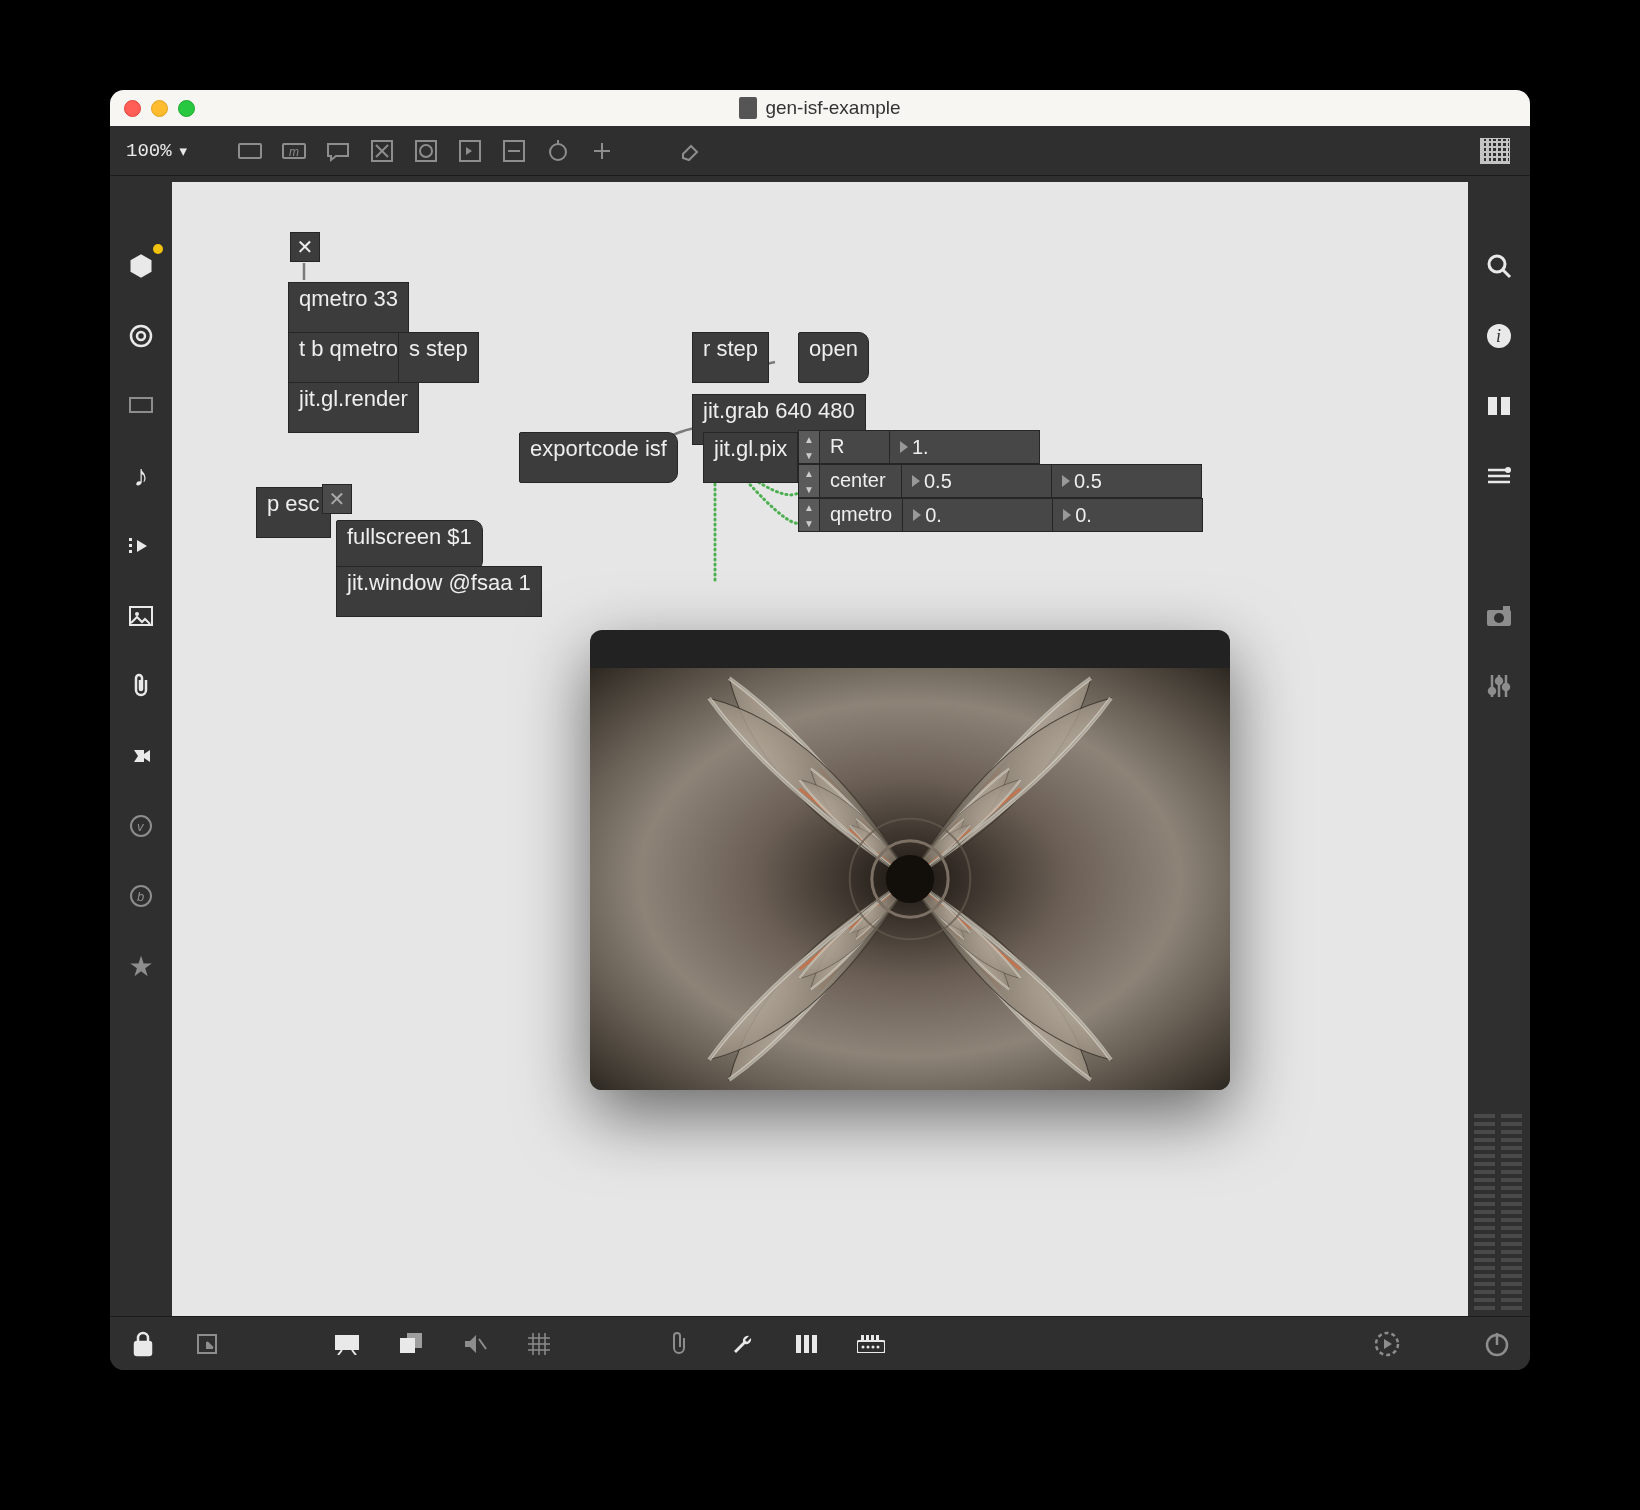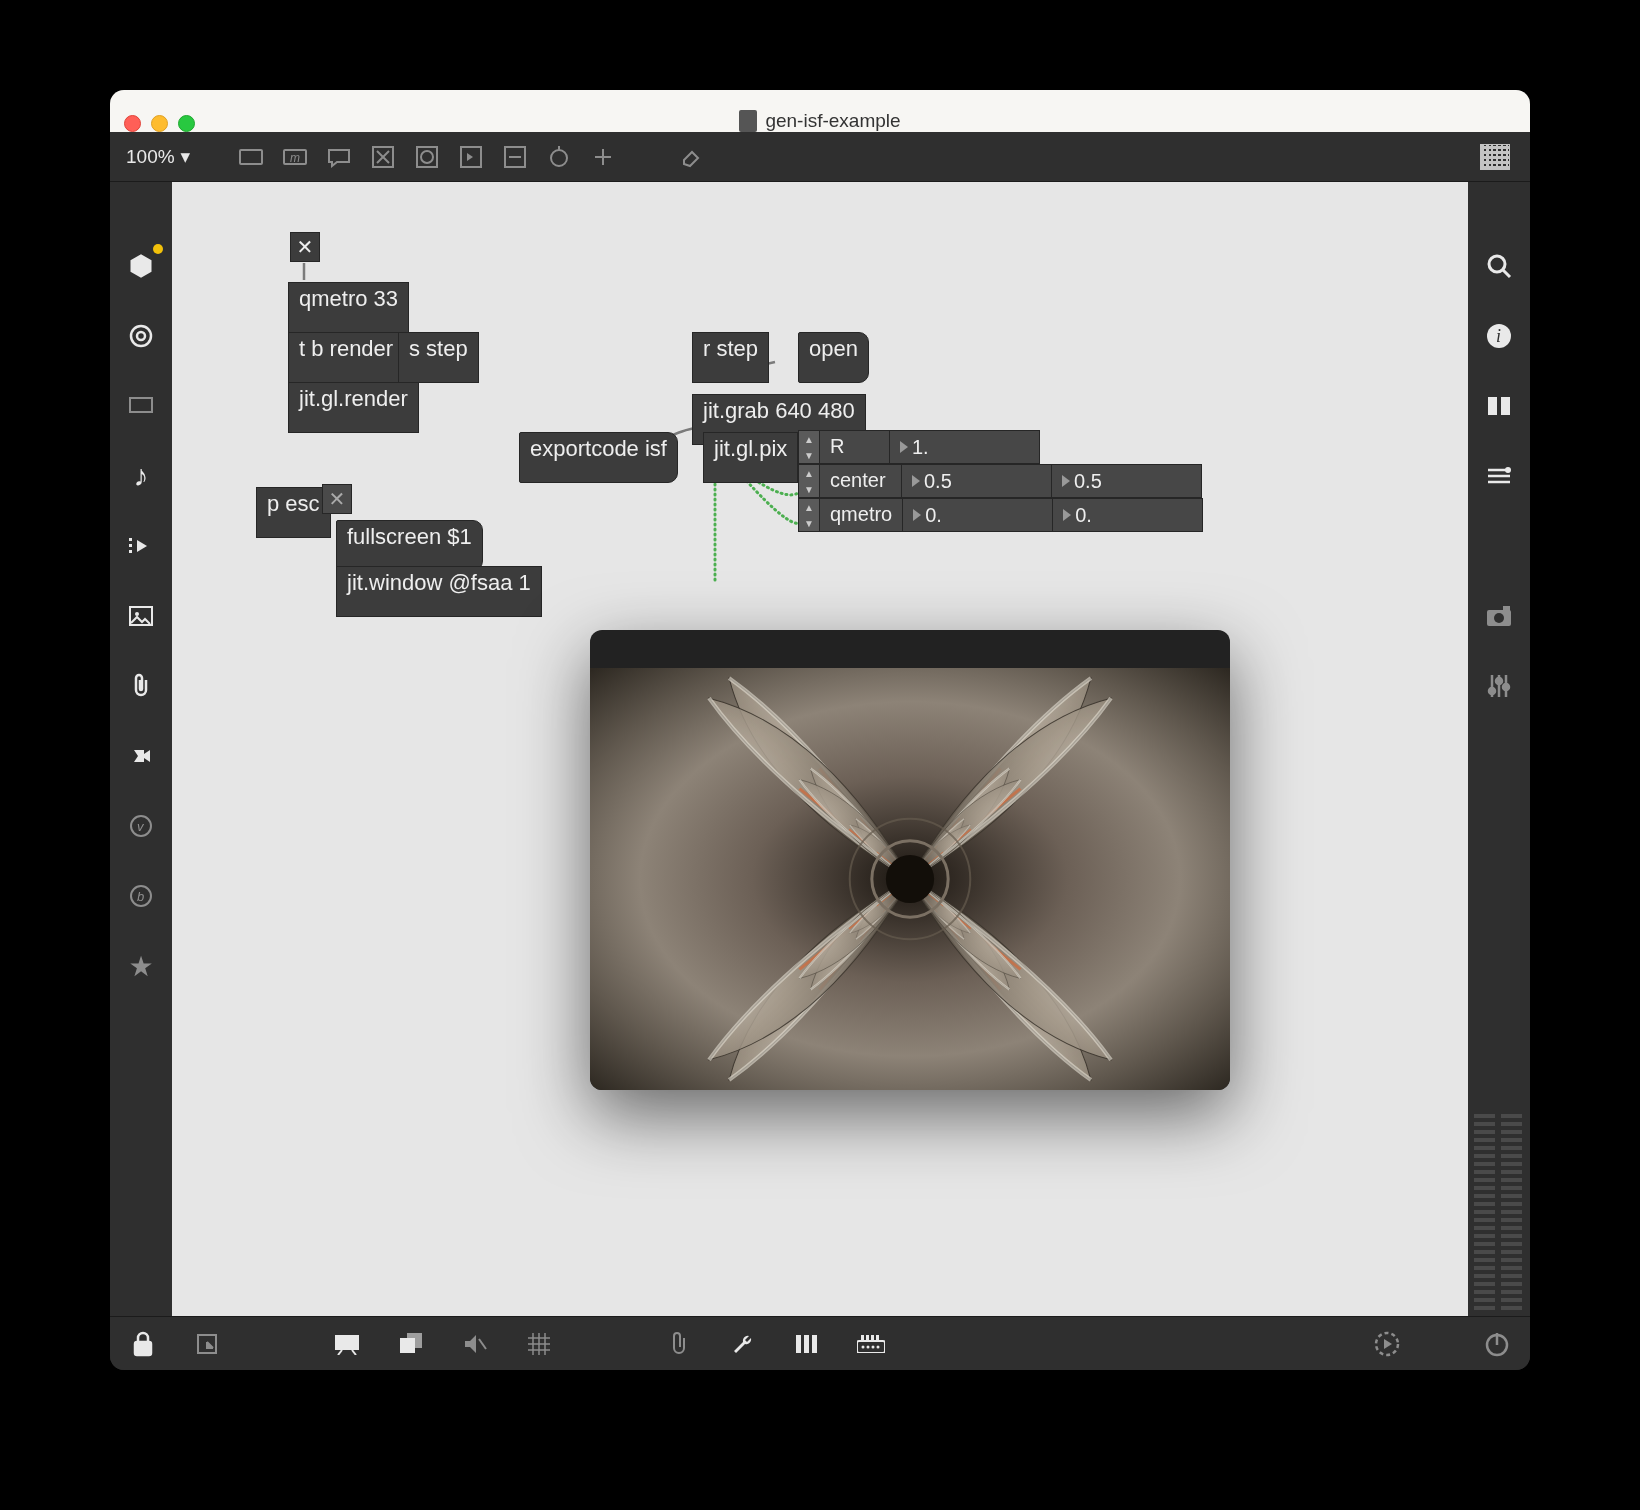--- a/index.html
+++ b/index.html
@@ -34,24 +34,24 @@
     top: 90px;
     width: 1420px;
     height: 1280px;
     border-radius: 14px;
     overflow: hidden;
     box-shadow: 0 30px 90px rgba(0,0,0,.6);
     background: var(--toolbar-dark);
   }
 
   .titlebar {
-    height: 42px;
+    height: 36px;
     background: var(--window-chrome);
     display: flex;
-    align-items: flex-end;
+    align-items: center;
     padding: 0 14px;
     gap: 10px;
     position: relative;
   }
   .traffic-lights { display: flex; gap: 10px; }
   .tl { width: 17px; height: 17px; border-radius: 50%; }
   .tl.red    { background: #ff5f57; border: 1px solid #e14238; }
   .tl.yellow { background: #febc2e; border: 1px solid #dfa023; }
   .tl.green  { background: #28c840; border: 1px solid #1fa82f; }
   .title-center {
@@ -79,21 +79,21 @@
     display: flex;
     align-items: center;
     padding: 0 16px;
     gap: 6px;
     border-bottom: 1px solid #1b1b1b;
   }
   .zoom {
     color: var(--icon-bright);
     font-size: 19px;
     padding: 0 10px 0 0;
-    display: flex; align-items: center; gap: 6px;
+    display: flex; align-items: center; gap: 6px; font-family: Liberation Mono, monospace;
   }
   .tb-btn {
     width: 38px; height: 34px;
     display: flex; align-items: center; justify-content: center;
     color: var(--icon-dim);
   }
   .tb-btn svg { stroke: currentColor; fill: none; stroke-width: 2; }
   .tb-spacer { flex: 1; }
   .grid-icon {
     width: 30px; height: 26px;
@@ -440,21 +440,21 @@
         <path d="M543 282 L543 398"></path>
         <path d="M558 280 C635 310 628 265 632 272"></path>
         <path d="M558 280 C635 340 628 298 632 306"></path>
         <path d="M558 280 C635 370 628 332 632 340"></path>
       </svg>
 
       <div class="toggle" style="left:118px;top:50px">
         <span>✕</span>
       </div>
       <div class="obj" style="left:116px;top:100px">qmetro 33</div>
-      <div class="obj" style="left:116px;top:150px">t b render</div>
+      <div class="obj" style="left:116px;top:150px">t b qmetro</div>
       <div class="obj" style="left:226px;top:150px">s step</div>
       <div class="obj" style="left:116px;top:200px">jit.gl.render</div>
 
       <div class="obj" style="left:520px;top:150px">r step</div>
       <div class="obj msg" style="left:626px;top:150px">open</div>
       <div class="obj" style="left:520px;top:212px">jit.grab 640 480</div>
 
       <div class="obj msg" style="left:347px;top:250px">exportcode isf</div>
       <div class="obj" style="left:531px;top:250px">jit.gl.pix</div>
 

